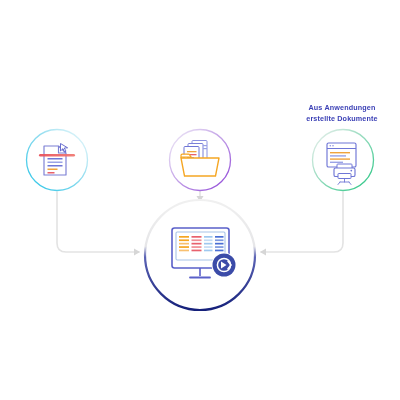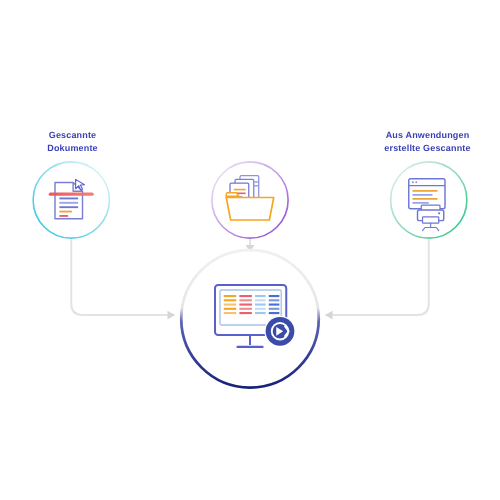--- a/index.html
+++ b/index.html
@@ -175,20 +175,18 @@
       <g>
         <circle cx="224" cy="265" r="12.5" fill="#ffffff"></circle>
         <circle cx="224" cy="265" r="11.5" fill="#3b4ba8"></circle>
         <circle cx="224" cy="265" r="6.6" fill="none" stroke="#ffffff" stroke-width="1.5"></circle>
         <path d="M221,261.5 L226.5,265 L221,268.5 Z" fill="#ffffff"></path>
         <path d="M228,261.2 L231,265 L228,268.8" fill="none" stroke="#ffffff" stroke-width="1.5" stroke-linecap="round" stroke-linejoin="round"></path>
       </g>
     </g>
   </svg>
 
-  <div class="node-label" id="label-scanned">Gescannte
-Dokumente</div>
 
 
   <div class="node-label" id="label-created">Aus Anwendungen
-erstellte Gescannte</div>
+erstellte Dokumente</div>
 
 </div>
 
 </body></html>

